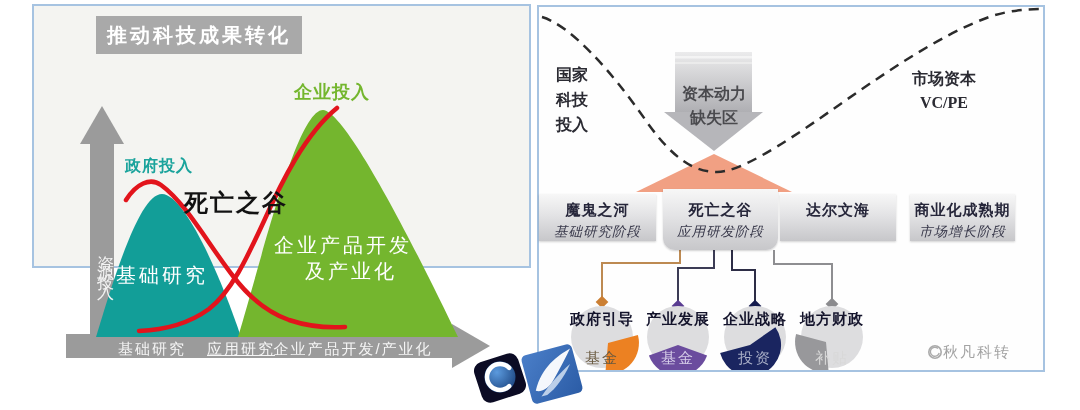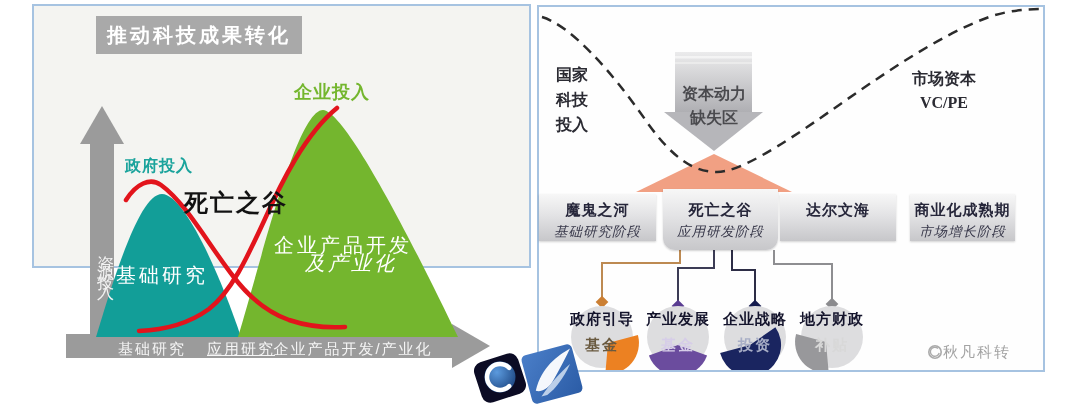--- a/index.html
+++ b/index.html
@@ -13,42 +13,42 @@
 
   
   .title-box{left:62px;top:10px;width:206px;height:38px;background:#a9a9a9;color:#ffffff;
              font-size:20px;font-weight:bold;letter-spacing:3px;line-height:38px;text-align:center;}
   .gov-label{left:63px;top:150px;width:124px;color:#1aa39c;font-size:16px;font-weight:700;letter-spacing:1px;}
   .ent-label{left:236px;top:74px;width:124px;color:#74b62e;font-size:18px;font-weight:600;letter-spacing:1px;}
   .valley-label{left:128px;top:181px;width:148px;color:#121212;font-size:24px;font-weight:bold;letter-spacing:2px;}
   .mound-label{color:#ffffff;font-size:20px;letter-spacing:3px;}
   .basic-label{left:66px;top:256px;width:124px;}
   .green-l1{left:228px;top:226px;width:162px;}
-  .green-l2{left:236px;top:244px;width:162px;font-style:italic;}
+  .green-l2{left:236px;top:252px;width:162px;}
   .xlab{position:absolute;top:334px;height:20px;color:#f5f5f5;font-size:15px;letter-spacing:2px;text-align:center;}
   .ylab{left:57px;top:184px;width:26px;height:140px;writing-mode:vertical-rl;
         color:#f2f2f2;font-size:17px;letter-spacing:9px;text-align:center;}
 
   
   .serif{font-family:"Liberation Serif",serif;}
   .nat-label{left:8px;top:55px;width:50px;color:#2b2b33;font-size:16px;font-weight:bold;line-height:25px;}
   .mkt-label{left:352px;top:60px;width:106px;color:#2b2b33;font-size:16px;font-weight:bold;line-height:24px;}
   .gap-label{left:133px;top:75px;width:84px;color:#4a4a4e;font-size:16px;font-weight:bold;line-height:24px;}
   .stage{position:absolute;top:187px;height:47px;box-sizing:border-box;padding-top:7px;
          background:linear-gradient(180deg,#f7f7f7 0%,#e3e3e5 45%,#c7c7ca 100%);
          box-shadow:0 1px 2px rgba(0,0,0,.18);text-align:center;}
   .stage .s1{display:block;font-size:15px;font-weight:bold;color:#26263a;letter-spacing:1px;}
   .stage .s2{display:block;font-size:13.5px;font-style:italic;color:#38384a;margin-top:3px;letter-spacing:1px;}
   .stage-1{left:0px;width:117px;}
   .stage-2{left:124px;top:182px;width:115px;height:61px;padding-top:12px;border-radius:0 0 12px 12px;}
   .stage-3{left:241px;width:116px;}
   .stage-4{left:371px;width:105px;}
   .fund{position:absolute;top:303px;width:90px;text-align:center;}
   .fund .f1{display:block;font-size:15px;font-weight:bold;color:#14142c;letter-spacing:1px;}
-  .fund .f2{display:block;font-size:15px;font-weight:bold;margin-top:7px;letter-spacing:2px;}
+  .fund .f2{display:block;font-size:15px;font-weight:normal;margin-top:20px;letter-spacing:2px;}
   .fund-1{left:18px;}  .fund-1 .f2{color:#6a5a40;}
   .fund-2{left:94px;}  .fund-2 .f2{color:#d6cde8;}
   .fund-3{left:171px;} .fund-3 .f2{color:#a8aec6;}
   .fund-4{left:248px;} .fund-4 .f2{color:#d8d8d8;}
   .watermark{left:388px;top:336px;height:18px;display:flex;align-items:center;
              color:#a3a3a3;font-size:15px;letter-spacing:2px;}
   .logo{left:466px;top:336px;}
 </style>
 </head>
 <body>

